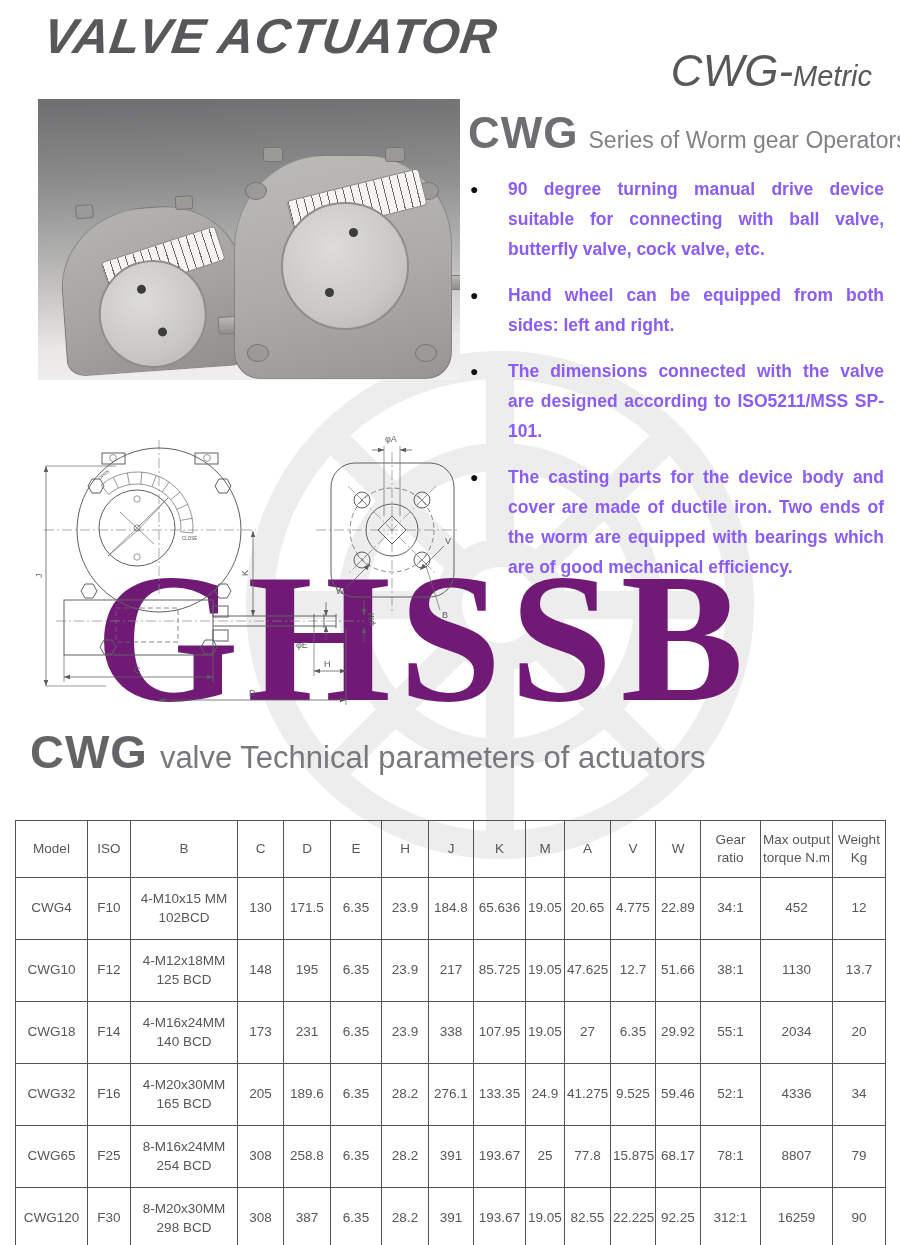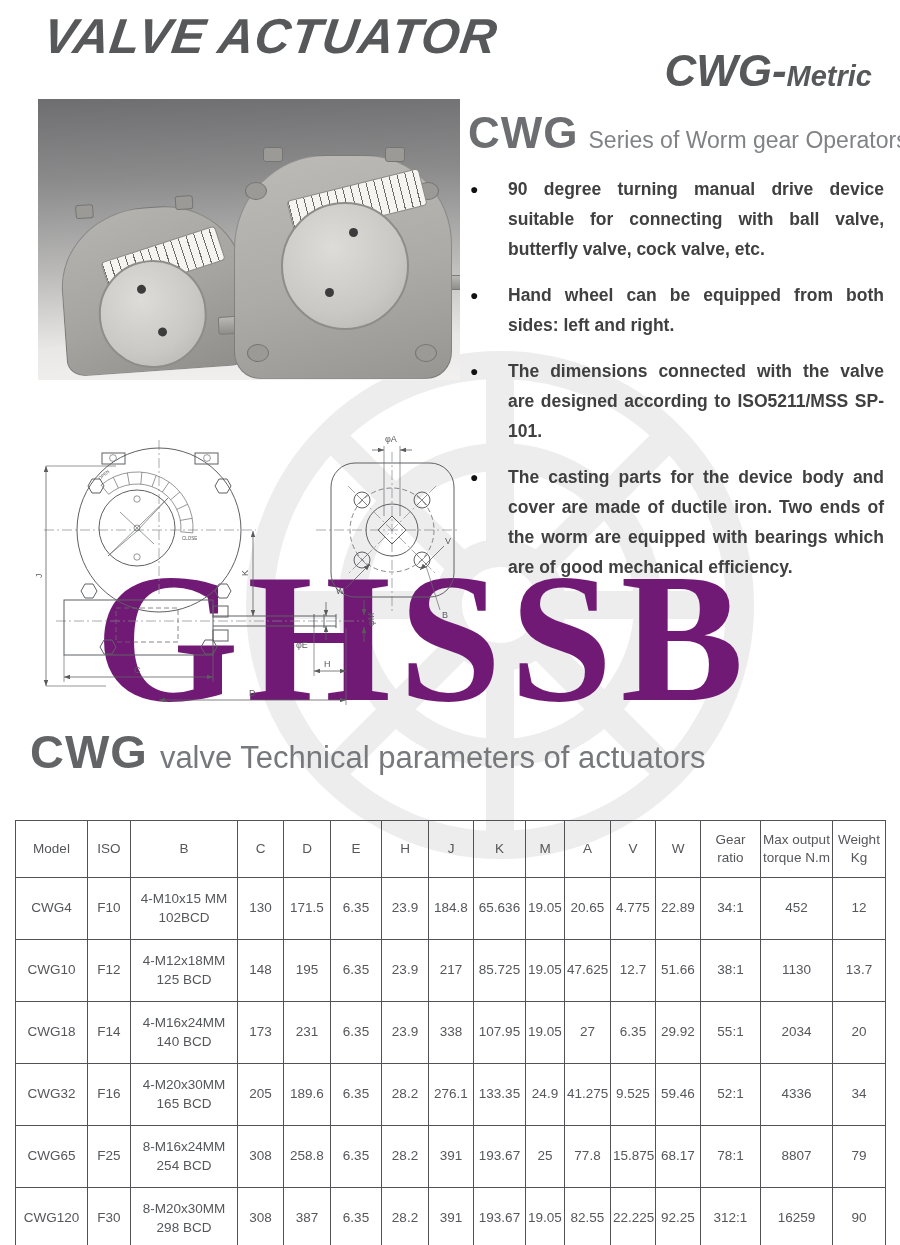--- a/index.html
+++ b/index.html
@@ -14,21 +14,21 @@
     left:95px;top:545px;z-index:0;
     font-family:"Liberation Serif",serif;font-weight:bold;
     font-size:185px;letter-spacing:8px;color:#701a75;line-height:1;
   }
   
   #page-title{
     left:44px;top:8px;font-size:49px;font-weight:bold;font-style:italic;
     color:#57585a;transform:skewX(-8deg);letter-spacing:1px;z-index:2;white-space:nowrap;
   }
   #model-title{
-    right:28px;top:46px;color:#57585a;font-style:italic;font-weight:bold;z-index:2;white-space:nowrap;margin-left:23px;
+    right:28px;top:46px;color:#57585a;font-style:italic;font-weight:normal;z-index:2;white-space:nowrap;margin-left:23px;
   }
   #model-title .big{font-size:44px;letter-spacing:0px;}
   #model-title .small{font-size:29px;}
   
   #photo{
     left:38px;top:99px;width:422px;height:281px;z-index:1;overflow:hidden;
     background:linear-gradient(178deg,#6e6e70 0%,#8b8b8c 28%,#b9b8b7 58%,#e9e8e6 85%,#f2f1ef 100%);
   }
   .act-body{position:absolute;border:1px solid rgba(70,70,70,.35);}
   #act-left{
@@ -57,21 +57,21 @@
   #shaft-left{left:180px;top:212px;width:220px;height:16px;transform:rotate(-3deg);z-index:2;border-radius:3px;}
   #shaft-right{left:400px;top:176px;width:200px;height:13px;z-index:2;border-radius:3px;}
   
   #series{left:468px;top:108px;width:416px;z-index:2;}
   #series-head{white-space:nowrap;}
   #series-brand{font-size:44px;font-weight:bold;color:#6d6e71;letter-spacing:1px;}
   #series-tagline{font-size:23px;color:#808285;margin-left:10px;}
   #bullet-list{list-style:none;margin:10px 0 0 0;padding:0;}
   #bullet-list li{
     position:relative;padding-left:40px;margin:16px 0 3px 0;
-    font-size:17.5px;font-weight:bold;color:#404040;line-height:30px;text-align:justify;
+    font-size:17.5px;font-weight:bold;color:#8b5cf6;line-height:30px;text-align:justify;
   }
   #bullet-list li::before{
     content:"\25CF";position:absolute;left:2px;top:0px;font-size:14px;color:#111;
   }
   
   #drawing{left:16px;top:428px;width:446px;height:294px;z-index:1;}
   #drawing svg{width:100%;height:100%;}
   .dline{stroke:#5f6062;stroke-width:1;fill:none;}
   .dthin{stroke:#6a6b6d;stroke-width:.7;fill:none;}
   .cline{stroke:#85868a;stroke-width:.7;fill:none;stroke-dasharray:10 3 2 3;}

